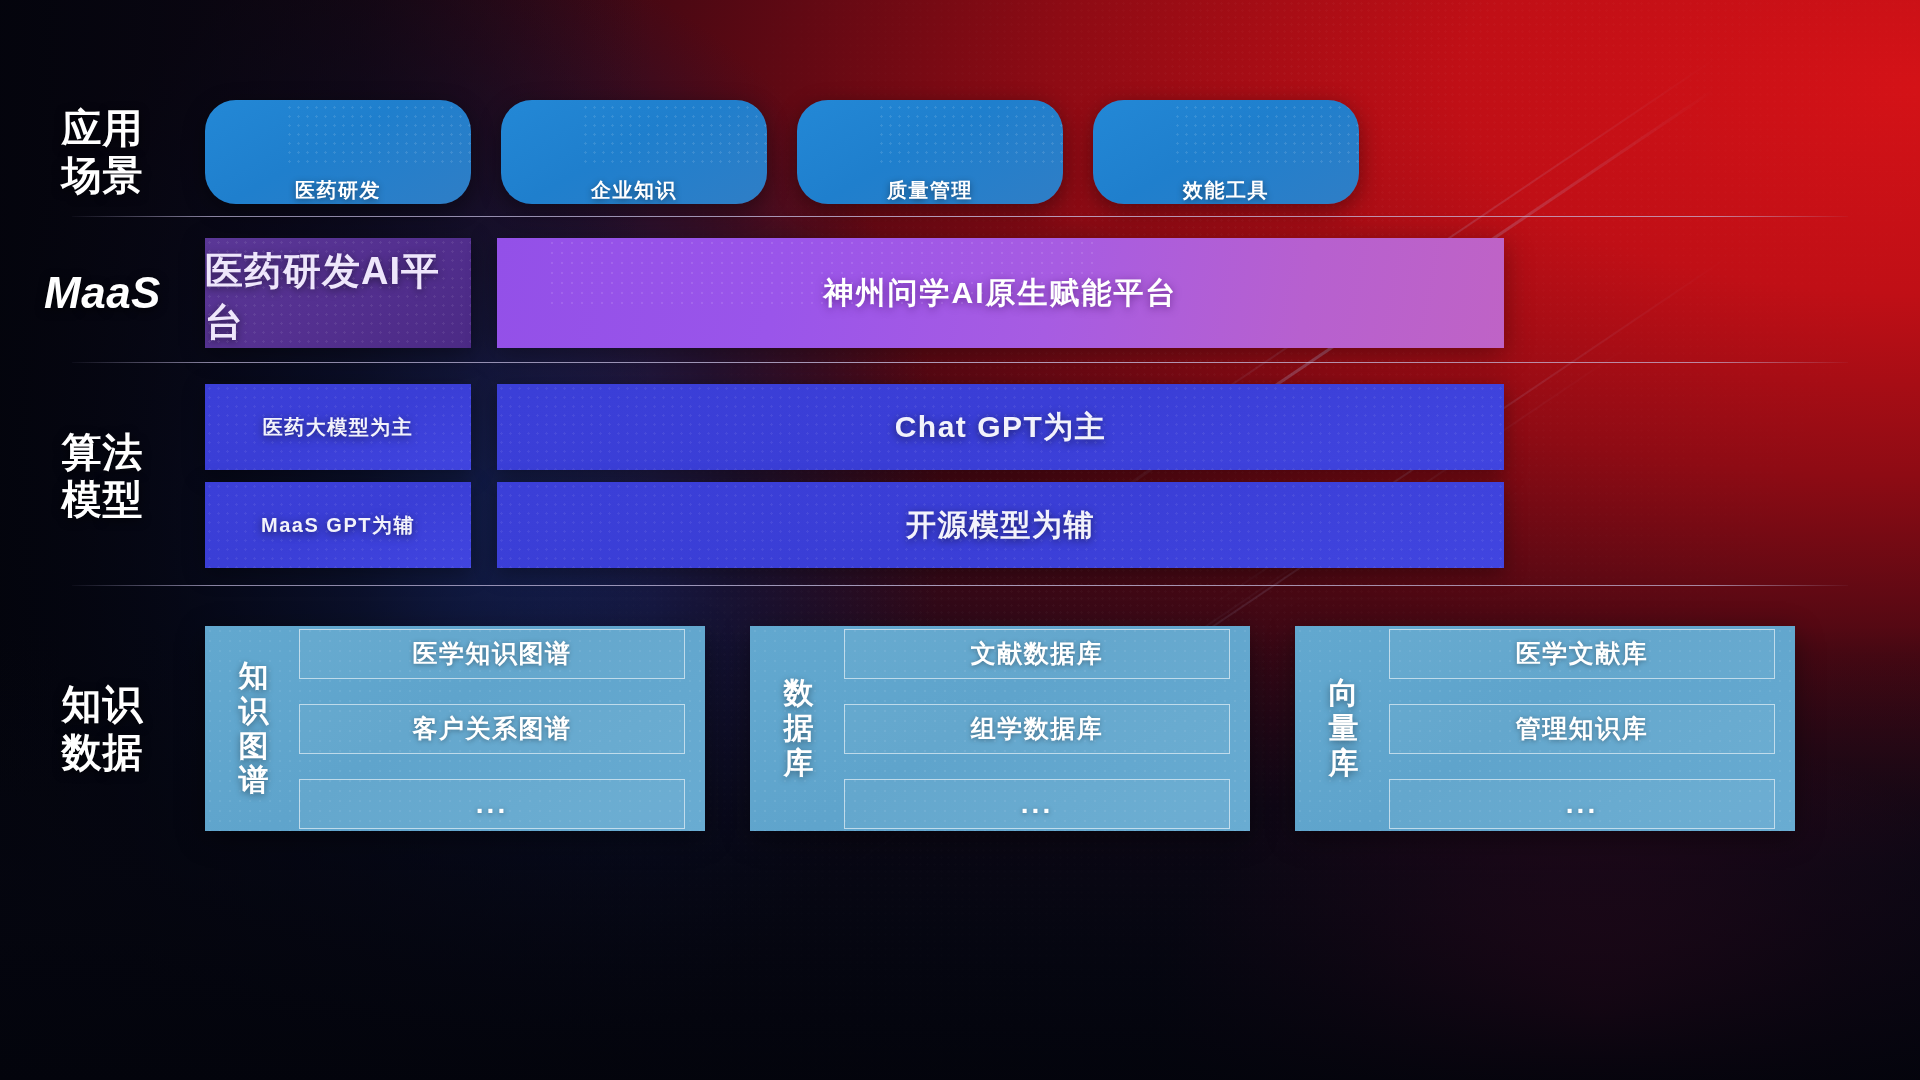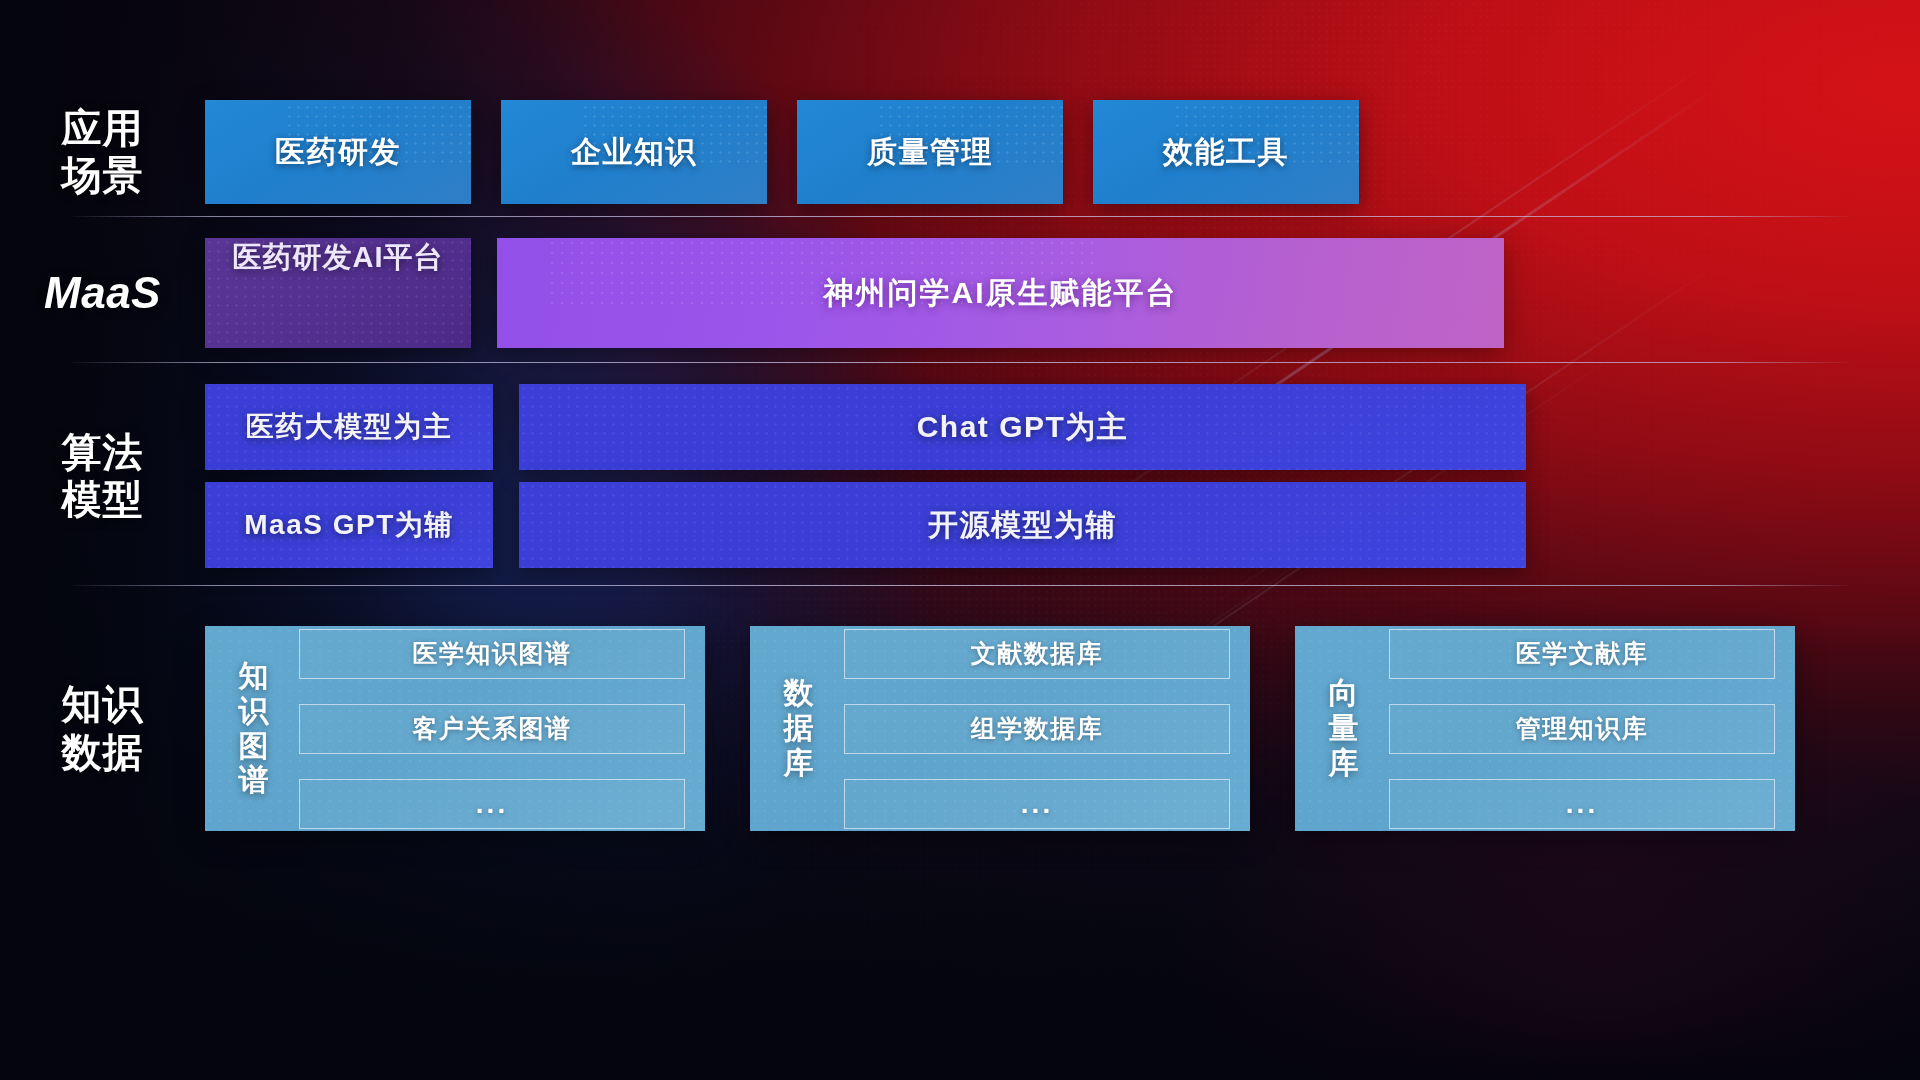--- a/index.html
+++ b/index.html
@@ -67,40 +67,41 @@
 
   .divider {
     position:absolute; left:72px; width:1776px; height:1px; z-index:3;
     background:linear-gradient(90deg, rgba(150,140,190,.05) 0%, rgba(188,180,215,.72) 8%, rgba(198,190,225,.8) 50%, rgba(198,186,220,.7) 92%, rgba(150,140,190,.05) 100%);
   }
 
   
   .scen-wrap { position:absolute; left:0; top:0; display:flex; gap:30px; }
   .scen-box {
     width:266px; height:104px;
-    display:flex; align-items:center; justify-content:center;
+    display:flex; align-items:flex-end; justify-content:center;
     background:linear-gradient(150deg,#2388d6 0%,#1f7fcd 45%,#2f7ec6 100%);
-    color:#fff; font-size:30px; font-weight:700; letter-spacing:1.5px;
+    color:#fff; font-size:20px; font-weight:700; letter-spacing:1.5px;
     text-shadow:0 2px 7px rgba(0,0,0,.45);
     position:relative; overflow:hidden;
     box-shadow:0 6px 22px rgba(0,0,0,.4);
+    border-radius:31px;
   }
   .scen-box::after{
     content:""; position:absolute; right:-10%; top:-6%; width:80%; height:70%;
     background-image:radial-gradient(rgba(255,255,255,.22) 1px, transparent 1.3px);
     background-size:9px 9px; opacity:.5; pointer-events:none;
   }
 
   
   .maas-wrap { position:absolute; left:0; top:0; display:flex; gap:26px; }
   .maas-left {
     width:266px; height:110px;
-    display:flex; align-items:flex-start; justify-content:center;
+    display:flex; align-items:flex-end; justify-content:center;
     background:linear-gradient(140deg,#5a3796 0%,#543090 50%,#4b2a85 100%);
-    color:#eee6fb; font-size:29px; font-weight:700; letter-spacing:1px;
+    color:#eee6fb; font-size:38px; font-weight:700; letter-spacing:1px;
     text-shadow:0 2px 8px rgba(0,0,0,.5);
     box-shadow:0 6px 22px rgba(0,0,0,.38);
     position:relative; overflow:hidden;
   }
   .maas-left::after{
     content:""; position:absolute; inset:0;
     background-image:radial-gradient(rgba(255,255,255,.16) 1px, transparent 1.3px);
     background-size:9px 9px; opacity:.45;
   }
   .maas-main {
@@ -122,21 +123,21 @@
   .algo-wrap { position:absolute; left:0; top:0; display:flex; flex-direction:column; gap:12px; }
   .algo-line { display:flex; gap:26px; }
   .algo-left, .algo-right {
     height:86px; display:flex; align-items:center; justify-content:center;
     color:#f2f2fb; font-weight:700; letter-spacing:1.5px;
     text-shadow:0 2px 8px rgba(0,0,0,.5);
     background:linear-gradient(160deg,#3b3fd8 0%,#3a3ed6 50%,#4145e0 100%);
     box-shadow:0 5px 20px rgba(0,0,0,.36);
     position:relative; overflow:hidden;
   }
-  .algo-left { width:288px; font-size:28px;justify-content:center; }
+  .algo-left { width:266px; font-size:20px;justify-content:center; }
   .algo-right { width:1007px; font-size:30px; }
   .algo-left::after,.algo-right::after{
     content:""; position:absolute; inset:0;
     background-image:radial-gradient(rgba(255,255,255,.13) 1px, transparent 1.3px);
     background-size:9px 9px; opacity:.5;
   }
 
   
   .know-wrap { position:absolute; left:0; top:0; display:flex; gap:45px; }
   .know-card {

